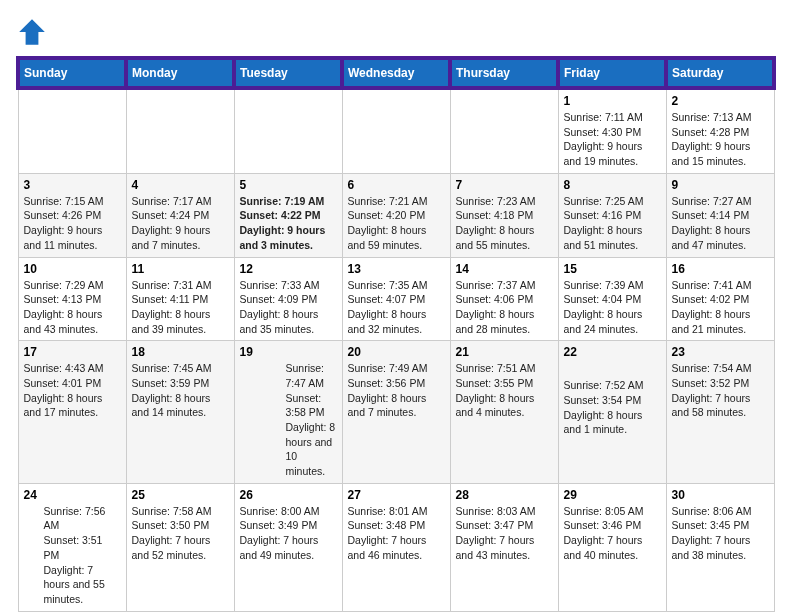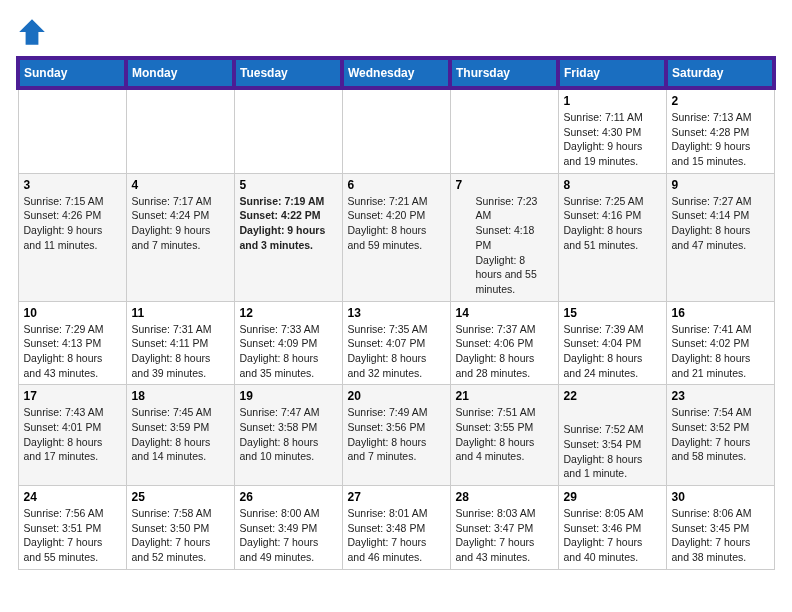--- a/index.html
+++ b/index.html
@@ -156,21 +156,21 @@
 Daylight: 9 hours and 3 minutes.</div>
         </td>
         <td>
           <div class="day-number">6</div>
           <div class="day-info" style="white-space: pre-line;">Sunrise: 7:21 AM
 Sunset: 4:20 PM
 Daylight: 8 hours and 59 minutes.</div>
         </td>
         <td>
           <div class="day-number">7</div>
-          <div class="day-info" style="white-space: pre-line; margin-left: 20px;">Sunrise: 7:23 AM
+          <div class="day-info" style="white-space: pre-line;">Sunrise: 7:23 AM
 Sunset: 4:18 PM
 Daylight: 8 hours and 55 minutes.</div>
         </td>
         <td>
           <div class="day-number">8</div>
           <div class="day-info" style="white-space: pre-line;">Sunrise: 7:25 AM
 Sunset: 4:16 PM
 Daylight: 8 hours and 51 minutes.</div>
         </td>
         <td>
@@ -220,33 +220,33 @@
         <td>
           <div class="day-number">16</div>
           <div class="day-info" style="white-space: pre-line;">Sunrise: 7:41 AM
 Sunset: 4:02 PM
 Daylight: 8 hours and 21 minutes.</div>
         </td>
       </tr>
       <tr>
         <td>
           <div class="day-number">17</div>
-          <div class="day-info" style="white-space: pre-line;">Sunrise: 7:43 AM
+          <div class="day-info" style="white-space: pre-line;">Sunrise: 4:43 AM
 Sunset: 4:01 PM
 Daylight: 8 hours and 17 minutes.</div>
         </td>
         <td>
           <div class="day-number">18</div>
           <div class="day-info" style="white-space: pre-line;">Sunrise: 7:45 AM
 Sunset: 3:59 PM
 Daylight: 8 hours and 14 minutes.</div>
         </td>
         <td>
           <div class="day-number">19</div>
-          <div class="day-info" style="white-space: pre-line;">Sunrise: 7:47 AM
+          <div class="day-info" style="white-space: pre-line; margin-left: 46px;">Sunrise: 7:47 AM
 Sunset: 3:58 PM
 Daylight: 8 hours and 10 minutes.</div>
         </td>
         <td>
           <div class="day-number">20</div>
           <div class="day-info" style="white-space: pre-line;">Sunrise: 7:49 AM
 Sunset: 3:56 PM
 Daylight: 8 hours and 7 minutes.</div>
         </td>
         <td>
@@ -264,21 +264,21 @@
         <td>
           <div class="day-number">23</div>
           <div class="day-info" style="white-space: pre-line;">Sunrise: 7:54 AM
 Sunset: 3:52 PM
 Daylight: 7 hours and 58 minutes.</div>
         </td>
       </tr>
       <tr>
         <td>
           <div class="day-number">24</div>
-          <div class="day-info" style="white-space: pre-line;">Sunrise: 7:56 AM
+          <div class="day-info" style="white-space: pre-line; margin-left: 20px;">Sunrise: 7:56 AM
 Sunset: 3:51 PM
 Daylight: 7 hours and 55 minutes.</div>
         </td>
         <td>
           <div class="day-number">25</div>
           <div class="day-info" style="white-space: pre-line;">Sunrise: 7:58 AM
 Sunset: 3:50 PM
 Daylight: 7 hours and 52 minutes.</div>
         </td>
         <td>

